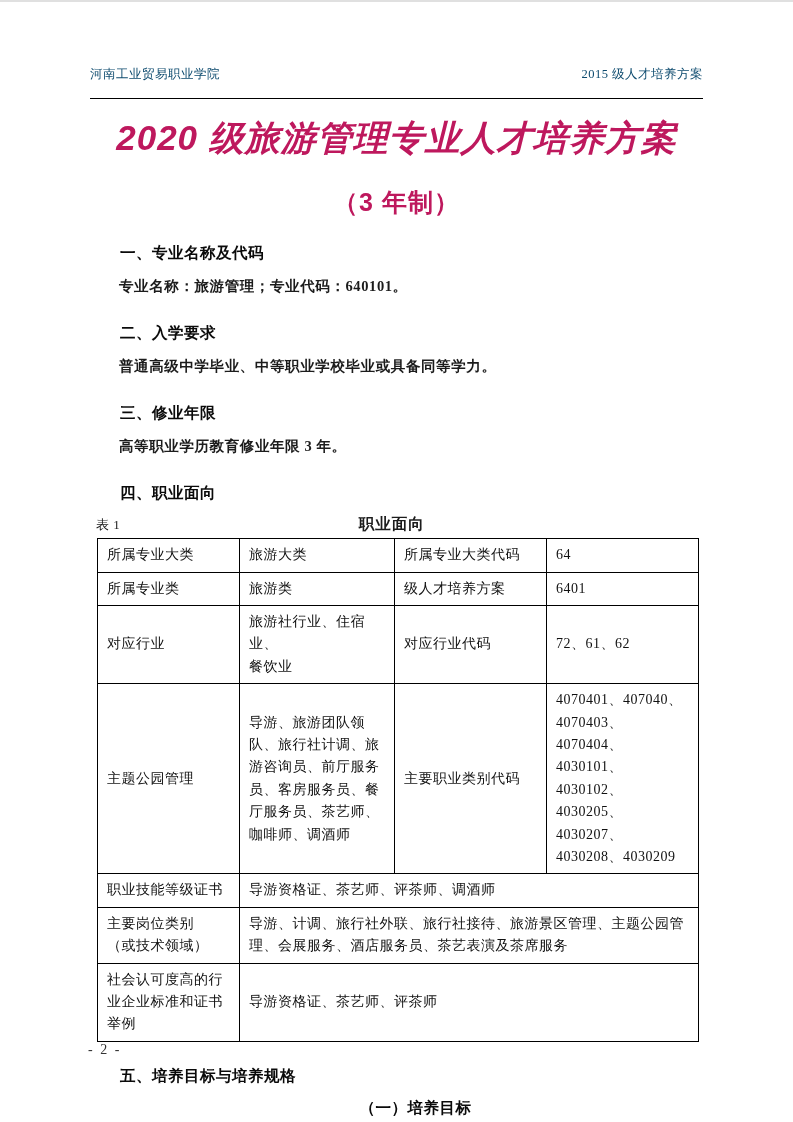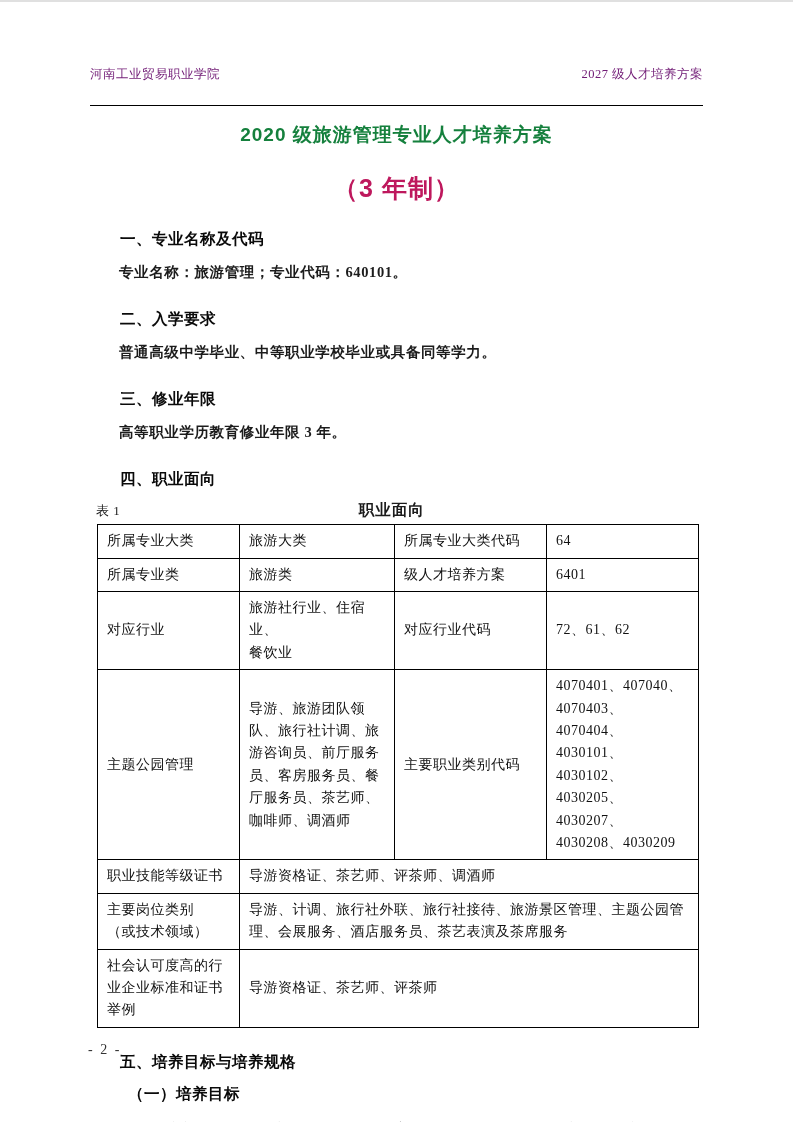--- a/index.html
+++ b/index.html
@@ -2,25 +2,25 @@
 <html><head>
 <meta charset="utf-8">
 <style>
   html,body{margin:0;padding:0;background:#ffffff;}
   body{width:793px;height:1122px;font-family:"Liberation Serif","DejaVu Serif",serif;color:#1c1c1c;}
   .page{position:relative;width:793px;height:1122px;box-sizing:border-box;
         padding:64px 90px 0 90px;overflow:hidden;background:#ffffff;
         border-top:2px solid #e0e0e0;}
   
   .running-header{display:flex;justify-content:space-between;align-items:flex-end;
-        font-size:12.5px;letter-spacing:0.5px;color:#701a75;
-        padding-bottom:22px;border-bottom:1.5px solid #000;}
+        font-size:12.5px;letter-spacing:0.5px;color:#0c4a6e;
+        padding-bottom:15px;border-bottom:1.5px solid #000;}
   
   .doc-title{font-family:"Liberation Sans","DejaVu Sans",sans-serif;font-weight:700;
-        font-size:19px;text-align:center;margin:16px 0 0 0;letter-spacing:1px;color:#15803d;}
+        font-size:35px;text-align:center;margin:16px 0 0 0;letter-spacing:1px;color:#be185d;font-style:italic;}
   .doc-subtitle{font-family:"Liberation Sans","DejaVu Sans",sans-serif;font-weight:700;
         font-size:25px;text-align:center;margin:24px 0 0 0;letter-spacing:1px;color:#be185d;}
   
   .sec-heading{font-family:"Liberation Sans","DejaVu Sans",sans-serif;font-weight:700;
         font-size:15.5px;margin:24px 0 0 30px;letter-spacing:0.5px;color:#0a0a0a;}
   .sec-body{font-size:14.5px;margin:9px 0 0 0;letter-spacing:0.6px;line-height:1.8;text-indent:2em;font-weight:bold;}
   
   .table-cap-row{display:flex;align-items:baseline;margin:10px 0 3px 6px;}
   .table-label{font-size:13px;letter-spacing:0.5px;}
   .table-caption{flex:1;text-align:center;font-family:"Liberation Sans","DejaVu Sans",sans-serif;
@@ -28,34 +28,34 @@
   
   table.jobs{border-collapse:collapse;width:601px;margin-left:7px;table-layout:fixed;}
   table.jobs td{border:1.6px solid #000;font-size:14px;letter-spacing:0.5px;
         padding:5px 9px;text-align:left;vertical-align:middle;line-height:1.6;
         white-space:pre-line;color:#111;}
   td.cell-left{text-align:left;}
   td.cell-codes{text-align:left;line-height:1.95;padding-left:13px;}
   td.cell-tall{line-height:1.62;}
   
   .t-sub{font-family:"Liberation Sans","DejaVu Sans",sans-serif;font-weight:700;
-        font-size:15.5px;margin:11px 0 0 38px;letter-spacing:0.5px;color:#0a0a0a;}
+        font-size:15.5px;margin:11px 0 0 38px;letter-spacing:0.5px;color:#0a0a0a;text-align:center;}
   .t-para{font-size:14.5px;margin:9px 0 0 0;letter-spacing:0.7px;line-height:2.1;
         text-indent:2em;text-align:justify;}
   
   .page-num{position:absolute;left:88px;bottom:64px;font-size:14px;letter-spacing:2px;color:#333;}
 </style>
 </head>
 <body>
 
 <div class="page">
 
   <div class="running-header">
     <span>河南工业贸易职业学院</span>
-    <span>2027 级人才培养方案</span>
+    <span>2015 级人才培养方案</span>
   </div>
 
   <div class="doc-title">2020 级旅游管理专业人才培养方案</div>
   <div class="doc-subtitle">（3 年制）</div>
 
   <div>
     <div class="sec-heading">一、专业名称及代码</div>
     <div class="sec-body">专业名称：旅游管理；专业代码：640101。</div>
   </div>
 

